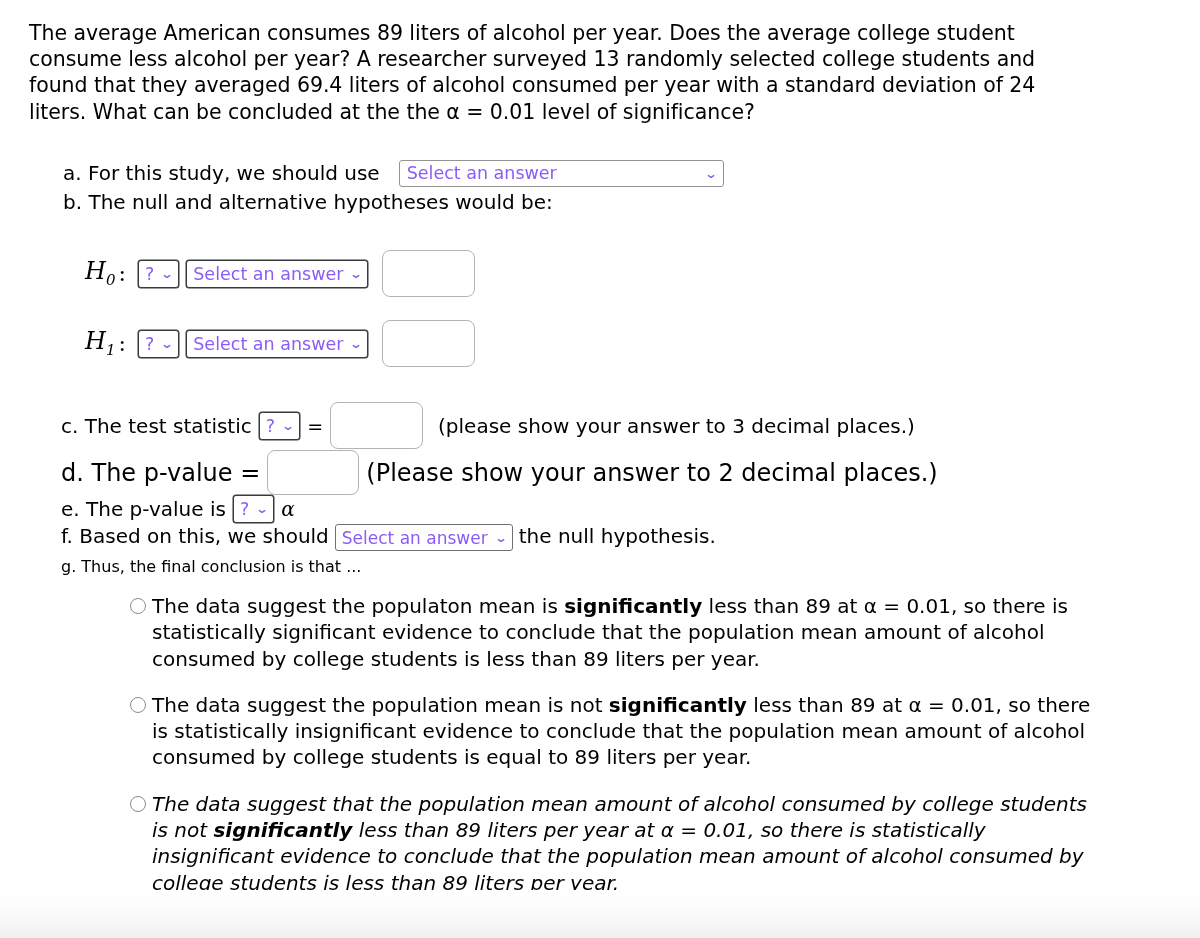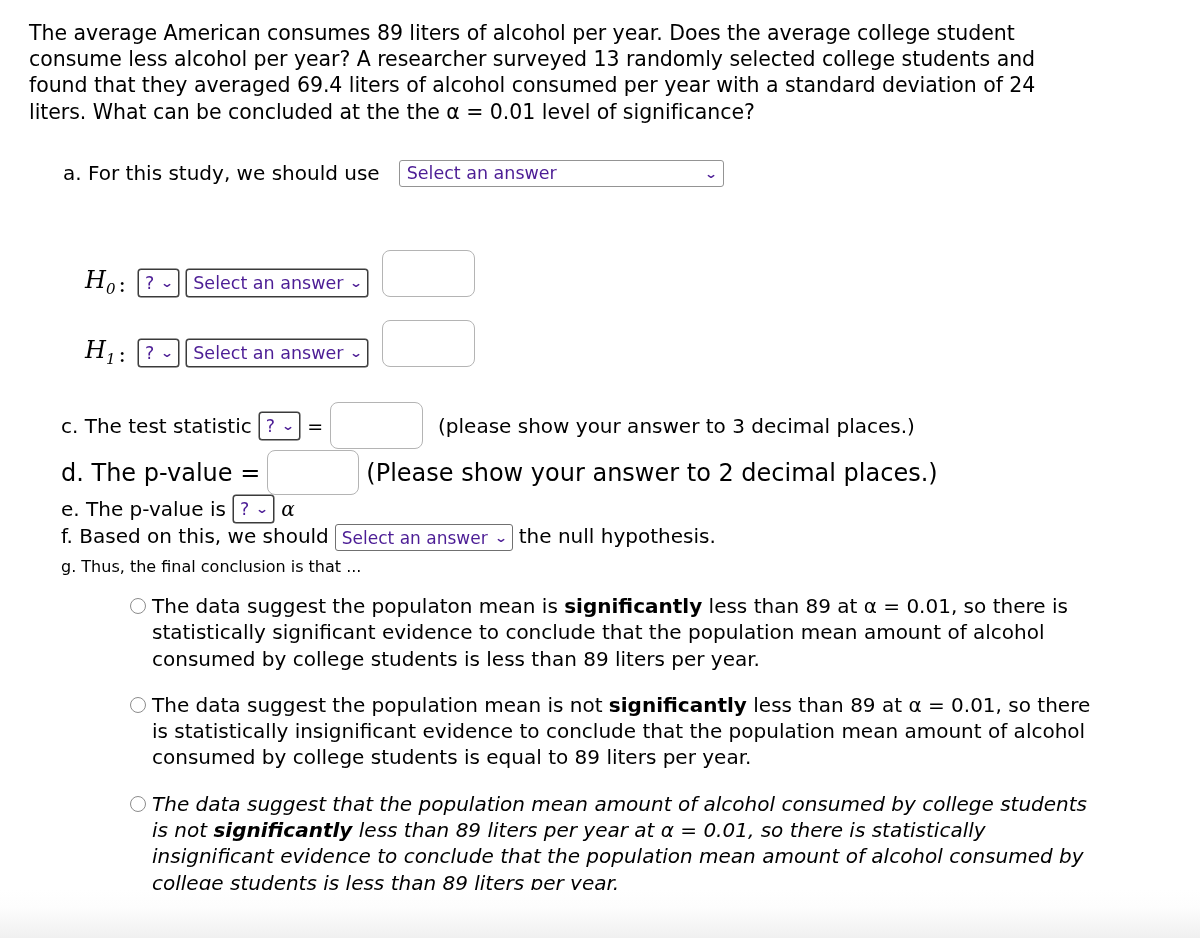--- a/index.html
+++ b/index.html
@@ -73,21 +73,21 @@
 
   
   .sel {
     display: inline-flex;
     align-items: center;
     justify-content: space-between;
     box-sizing: border-box;
     background: #ffffff;
     font-family: "DejaVu Sans", "Liberation Sans", sans-serif;
     font-size: 17px;
-    color: #4c1d95;
+    color: #8b5cf6;
     border-radius: 3px;
     cursor: pointer;
     user-select: none;
   }
   .sel .chev {
     display: inline-block;
     font-size: 12px;
     line-height: 1;
     font-weight: bold;
     transform: scaleX(1.35);
@@ -136,21 +136,21 @@
     border-radius: 8px;
     height: 47px;
     width: 93px;
     vertical-align: middle;
   }
 
   
   .hrow {
     position: absolute;
     display: flex;
-    align-items: flex-end;
+    align-items: center;
     white-space: nowrap;
   }
   .hrow-0 { left: 85px; top: 250px; }
   .hrow-1 { left: 85px; top: 320px; }
 
   .hlabel {
     font-family: "DejaVu Serif", "Liberation Serif", serif;
     font-style: italic;
     font-size: 24px;
     line-height: 1;
@@ -270,20 +270,21 @@
   <div class="intro">The average American consumes 89 liters of alcohol per year. Does the average college student consume less alcohol per year? A researcher surveyed 13 randomly selected college students and found that they averaged 69.4 liters of alcohol consumed per year with a standard deviation of 24 liters. What can be concluded at the the α = 0.01 level of significance?</div>
 
   <div class="part-a">
     <span>a. For this study, we should use</span>
     <span class="sel sel-wide">
       <span>Select an answer</span>
       <span class="chev">⌄</span>
     </span>
   </div>
 
+  <div class="part-b">b. The null and alternative hypotheses would be:</div>
 
   <div class="hrow hrow-0">
     <span class="hlabel"><span>H</span><sub>0</sub></span>
     <span class="hcolon">:</span>
     <span class="sel sel-dark sel-q">
       <span>?</span>
       <span class="chev">⌄</span>
     </span>
     <span class="sel sel-dark sel-ans">
       <span>Select an answer</span>

